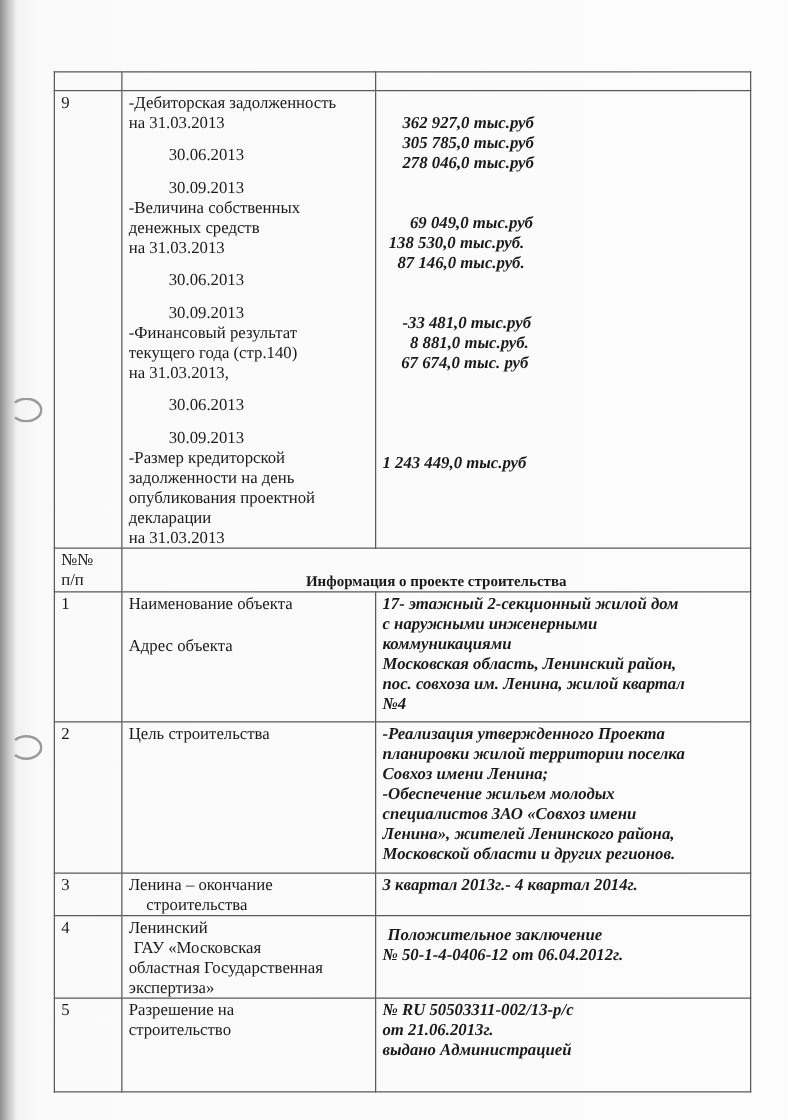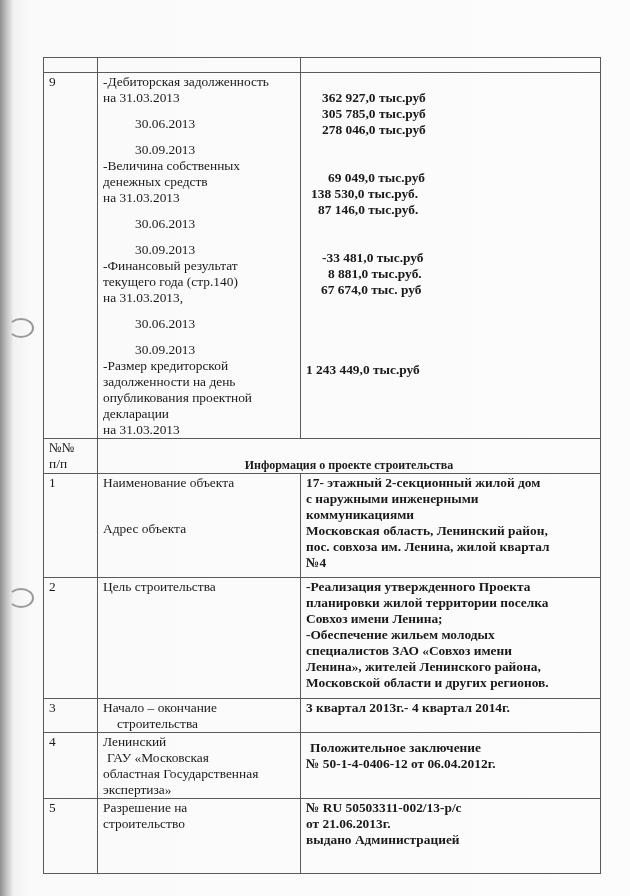--- a/index.html
+++ b/index.html
@@ -19,21 +19,21 @@
   }
   table.doc {
     position: absolute; left: 43px; top: 57px;
     border-collapse: collapse; width: 557px; table-layout: fixed;
     font-size: 13.4px; line-height: 16px;
   }
   table.doc td {
     border: 1px solid #5a5a5a; vertical-align: top; padding: 1px 5px 0 5px;
   }
   col.c1 { width: 54px; } col.c2 { width: 203px; } col.c3 { width: 300px; }
-  .v { font-weight: bold; }
+  .v { font-style: italic; font-weight: bold; }
   .ind { padding-left: 32px; display: block; margin-top: 10px; }
   .line { display: block; white-space: nowrap; }
   .right-val { display: block; white-space: nowrap; }
   .hdr-title { text-align: center; font-weight: bold; font-size: 12px; padding-top: 18px !important; }
   .gap { display: block; height: 16px; }
 </style>
 </head>
 <body>
 
 <div class="binder-strip"></div>
@@ -106,21 +106,21 @@
       <span class="line">п/п</span>
     </td>
     <td colspan="2" class="hdr-title">Информация  о проекте  строительства</td>
   </tr>
 
   <tr style="height:104px">
     <td>1</td>
     <td>
       <span class="line">Наименование   объекта</span>
       <span class="gap"></span>
-      <span class="line" style="margin-top:14px">Адрес объекта</span>
+      <span class="line" style="margin-top:2px">Адрес объекта</span>
     </td>
     <td class="v">
       <span class="line">17- этажный  2-секционный жилой дом</span>
       <span class="line">с  наружными инженерными</span>
       <span class="line">коммуникациями</span>
       <span class="line">Московская область, Ленинский район,</span>
       <span class="line">пос. совхоза им. Ленина, жилой квартал</span>
       <span class="line">№4</span>
     </td>
   </tr>
@@ -137,21 +137,21 @@
       <span class="line">-Обеспечение жильем  молодых</span>
       <span class="line">специалистов ЗАО «Совхоз имени</span>
       <span class="line">Ленина», жителей Ленинского района,</span>
       <span class="line">Московской области и других регионов.</span>
     </td>
   </tr>
 
   <tr style="height:26px">
     <td>3</td>
     <td>
-      <span class="line">Начало – окончание</span>
+      <span class="line">Ленина – окончание</span>
       <span class="line" style="padding-left:14px">    строительства</span>
     </td>
     <td class="v">
       <span class="line">3 квартал 2013г.- 4 квартал 2014г.</span>
     </td>
   </tr>
 
   <tr style="height:60px">
     <td>4</td>
     <td>

